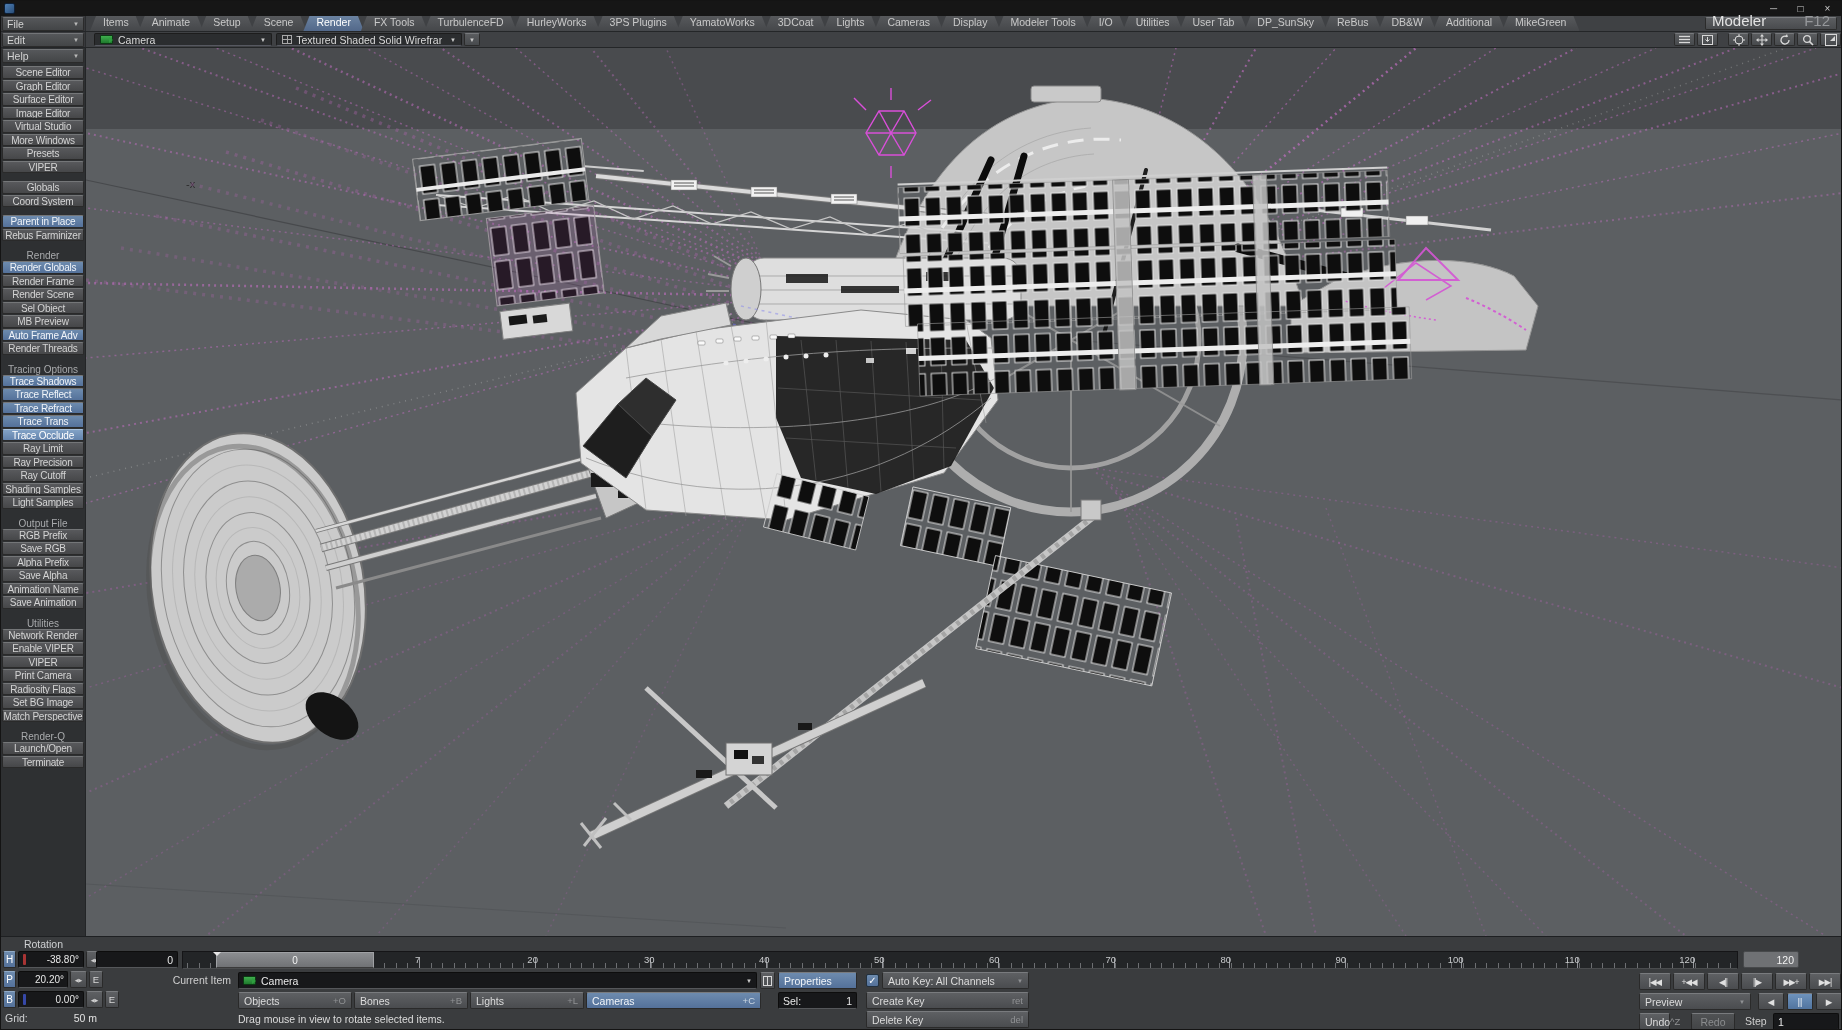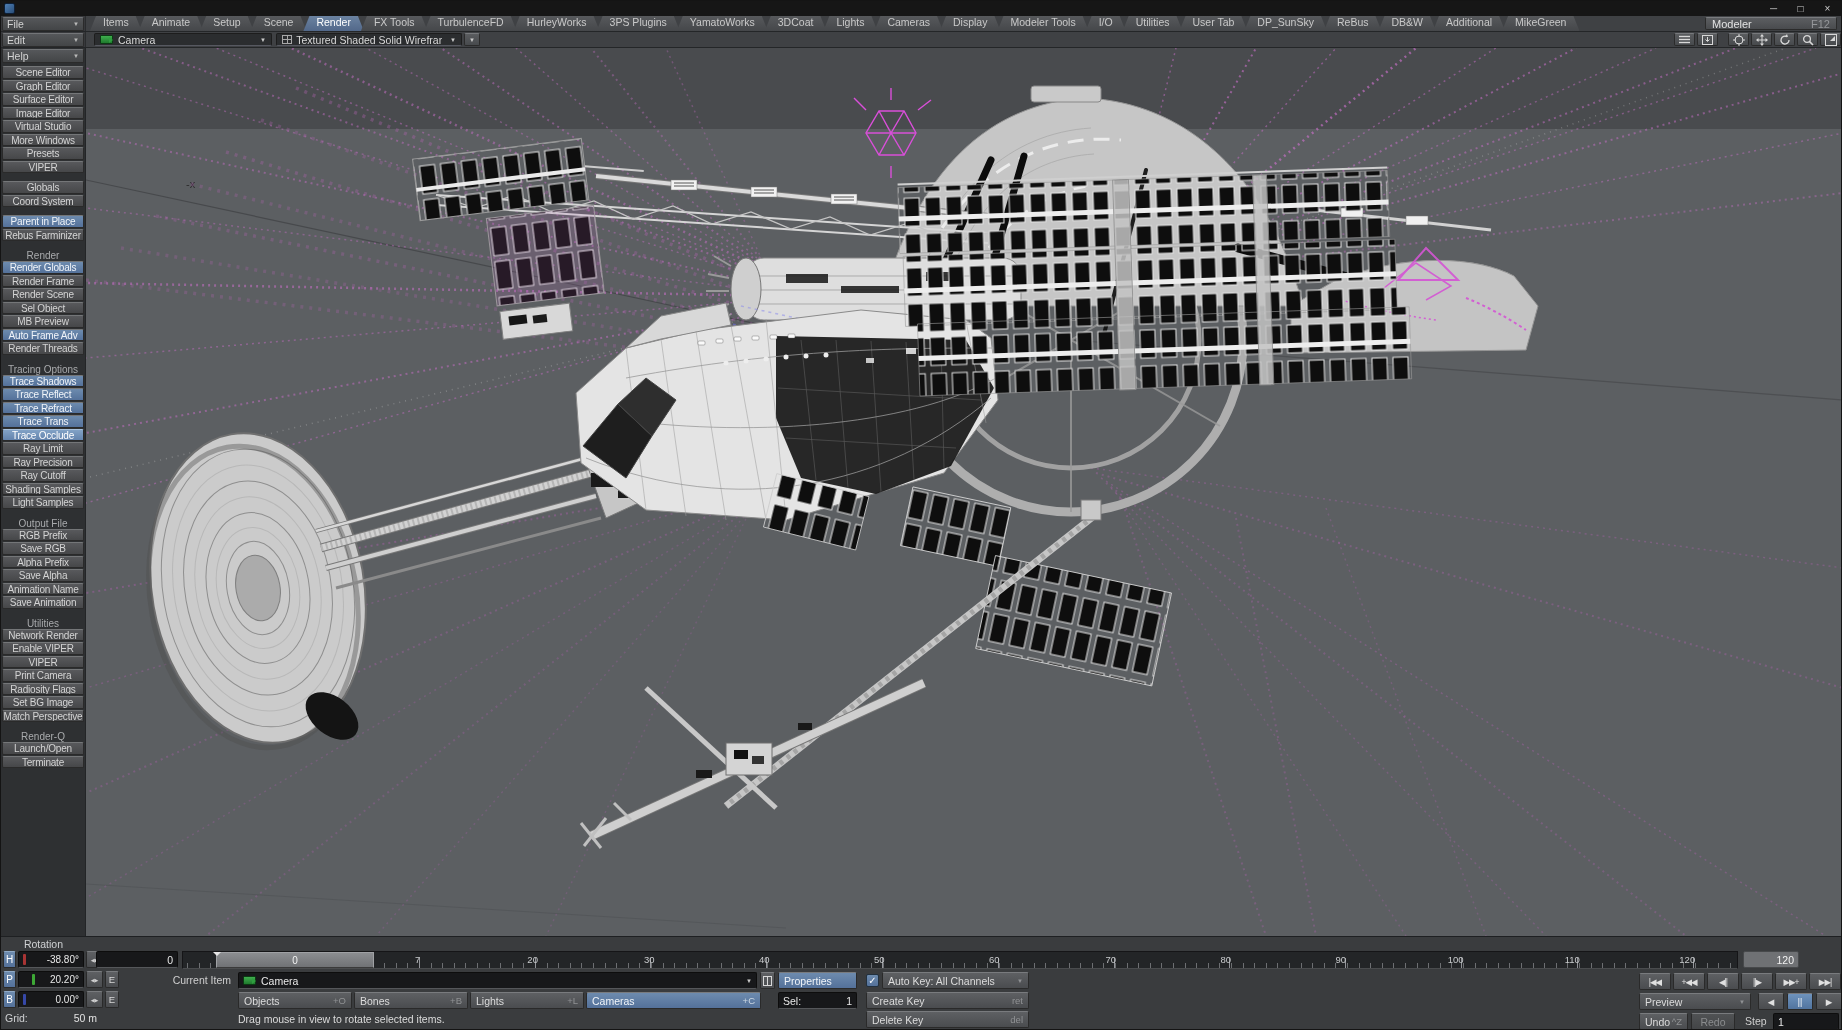--- a/index.html
+++ b/index.html
@@ -14,21 +14,21 @@
   
   .row{position:absolute;left:0;width:100%;height:16px;background:#3f4144;border-bottom:1px solid #242628;display:flex;align-items:stretch;}
   #menurow{top:15px;}
   #toolrow{top:31px;}
   .leftcell{width:85px;flex:0 0 85px;display:flex;align-items:center;border-right:1px solid #2a2c2e;background:#38393c;}
   .menubtn{flex:1;margin:1px 1px;display:flex;align-items:center;padding:0 4px;font-size:10.5px;color:#d2d2d2;background:linear-gradient(#55575a,#434547);border:1px solid #2b2b2b;border-top-color:#737578;border-radius:2px;cursor:default;}
   .menubtn .arr{margin-left:auto;font-size:6px;color:#b9b9b9;}
   #tabs{display:flex;align-items:flex-end;padding-left:4px;flex:1;}
   .tab{height:15px;margin-right:-3px;padding:0 13px;display:flex;align-items:flex-start;font-size:10.5px;color:#c9c9c9;background:linear-gradient(#57595c,#45474a);clip-path:polygon(6px 0,calc(100% - 6px) 0,100% 100%,0 100%);cursor:default;white-space:nowrap;}
   .tab.active{background:linear-gradient(#6b83a1,#52688a);color:#fff;}
-  #modelerbtn{margin-left:auto;margin-right:4px;align-self:center;height:13px;width:132px;display:flex;align-items:flex-start;padding:0 6px;font-size:11px;color:#e3e3e3;background:linear-gradient(#5c5e61,#494b4e);border:1px solid #2b2b2b;border-top-color:#7a7c7f;border-radius:2px;}
+  #modelerbtn{margin-left:auto;margin-right:4px;align-self:center;height:13px;width:132px;display:flex;align-items:flex-end;padding:0 6px;font-size:15px;color:#e3e3e3;background:linear-gradient(#5c5e61,#494b4e);border:1px solid #2b2b2b;border-top-color:#7a7c7f;border-radius:2px;}
   #modelerbtn .sc{margin-left:auto;color:#95979a;}
   
   .dd{display:flex;align-items:center;height:13px;align-self:center;background:#2b2d2f;border:1px solid #1d1d1d;border-bottom-color:#565860;border-radius:2px;color:#d8d8d8;font-size:10.5px;padding:0 5px;cursor:default;}
   .dd .arr{margin-left:auto;font-size:6px;color:#c9c9c9;padding-left:8px;}
   .gridglyph{width:10px;height:9px;margin-right:5px;background:
     linear-gradient(#a8a8a8,#a8a8a8) 0 0/10px 1px no-repeat,
     linear-gradient(#a8a8a8,#a8a8a8) 0 4px/10px 1px no-repeat,
     linear-gradient(#a8a8a8,#a8a8a8) 0 8px/10px 1px no-repeat,
     linear-gradient(90deg,#a8a8a8,#a8a8a8) 0 0/1px 9px no-repeat,
     linear-gradient(90deg,#a8a8a8,#a8a8a8) 5px 0/1px 9px no-repeat,
@@ -885,21 +885,21 @@
         </div>
         <div class="ebtn">
           <span>E</span>
         </div>
       </div>
 
       <div class="abs hpb" style="left: 2px; display: flex; gap: 2px; height: 17px; top: 34px;">
         <div class="axisbtn">
           <span>P</span>
         </div>
-        <div class="fld" style="width:66px;height:17px;font-size:10px;padding-left:13px;">
+        <div class="fld" style="width:50px;height:17px;font-size:10px;padding-left:13px;">
           <span class="cstrip" style="background: rgb(61, 168, 54);"></span>
           <span class="right">20.20°</span>
         </div>
         <div class="spin">
           <span>◀▶</span>
         </div>
         <div class="ebtn">
           <span>E</span>
         </div>
       </div>
@@ -1062,21 +1062,21 @@
 
         <div class="tbtn blue" style="width:26px;height:17px;letter-spacing:0;">
           <span>||</span>
         </div>
 
         <div class="tbtn" style="width:26px;height:17px;letter-spacing:0;">
           <span>▶</span>
         </div>
 
     </div>
-    <div class="abs pbtn" style="left:1638px;top:76px;width:49px;height:17px;text-align:center;">
+    <div class="abs pbtn" style="left:1638px;top:76px;width:31px;height:17px;text-align:center;">
       <span>Undo</span>
       <span class="sc">^Z</span>
     </div>
     <div class="abs pbtn dis" style="left:1690px;top:76px;width:44px;height:17px;justify-content:center;">
       <span>Redo</span>
     </div>
     <div class="abs dimlabel" style="left:1744px;top:78px;">Step</div>
     <div class="abs fld" style="left:1772px;top:76px;width:66px;height:17px;">
       <span>1</span>
     </div>

